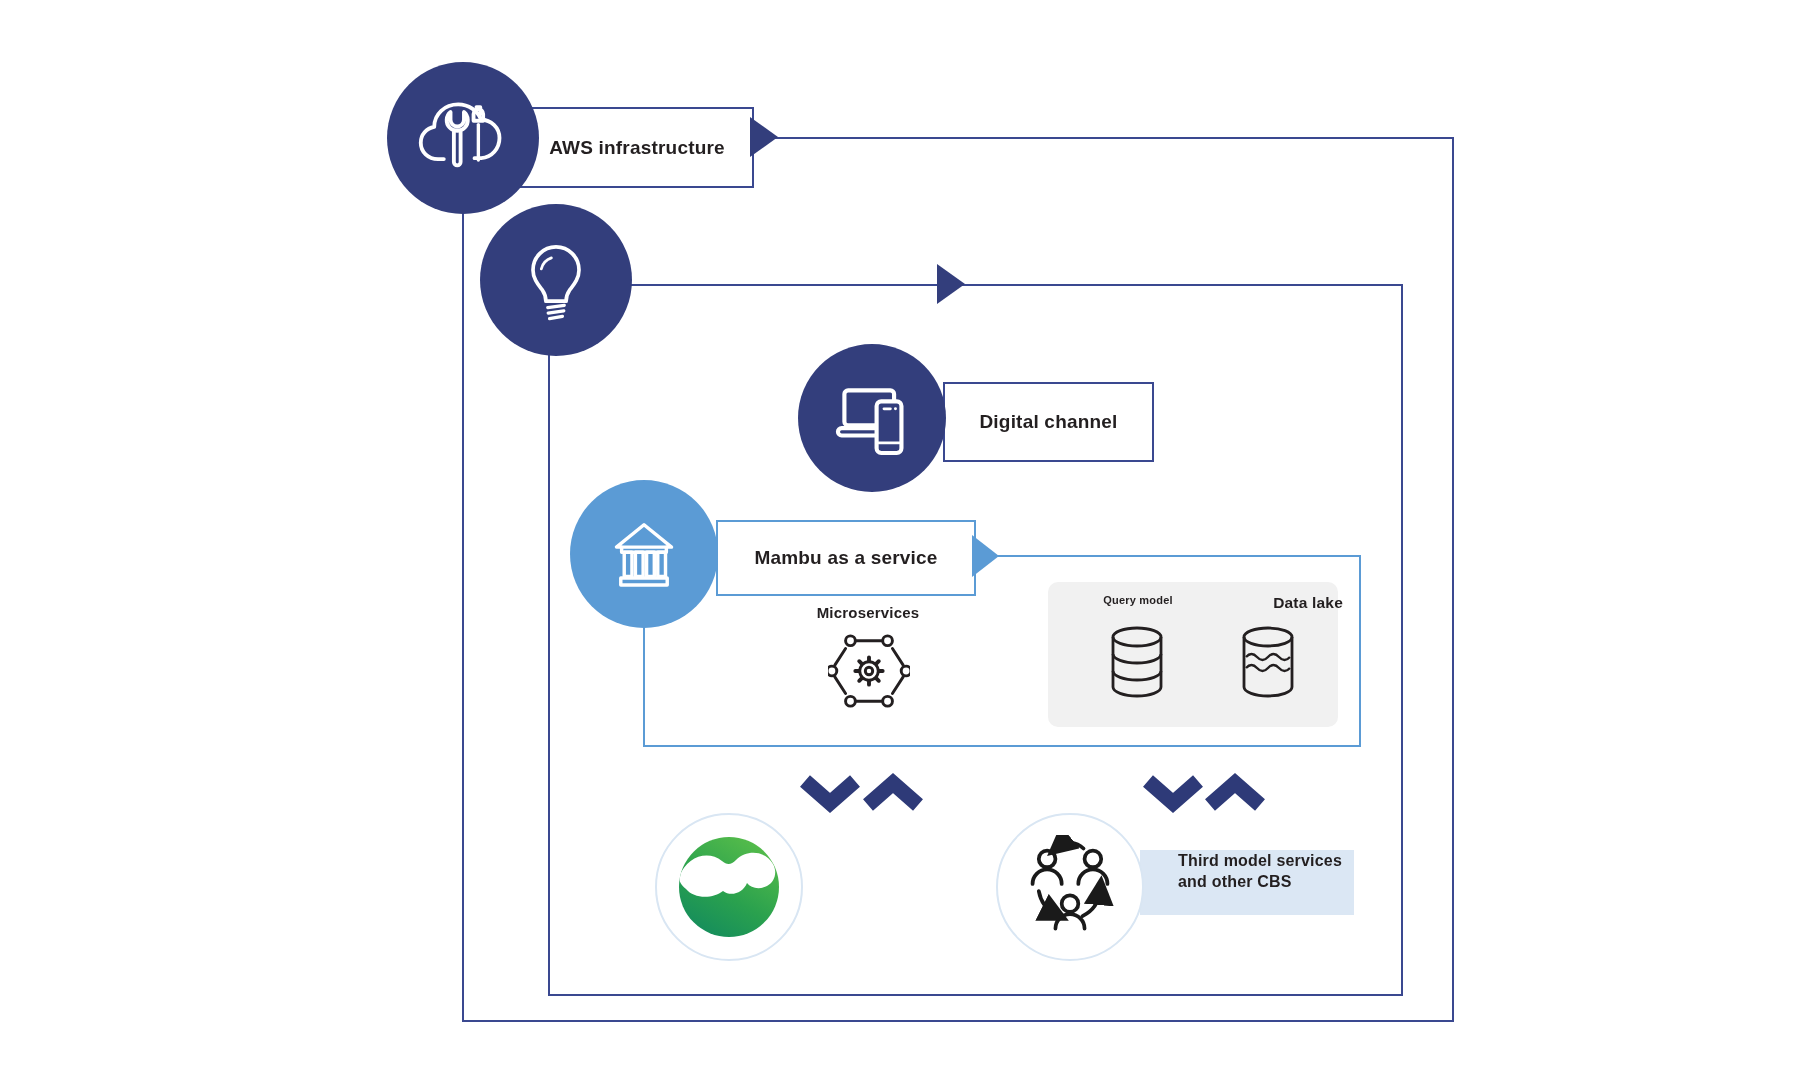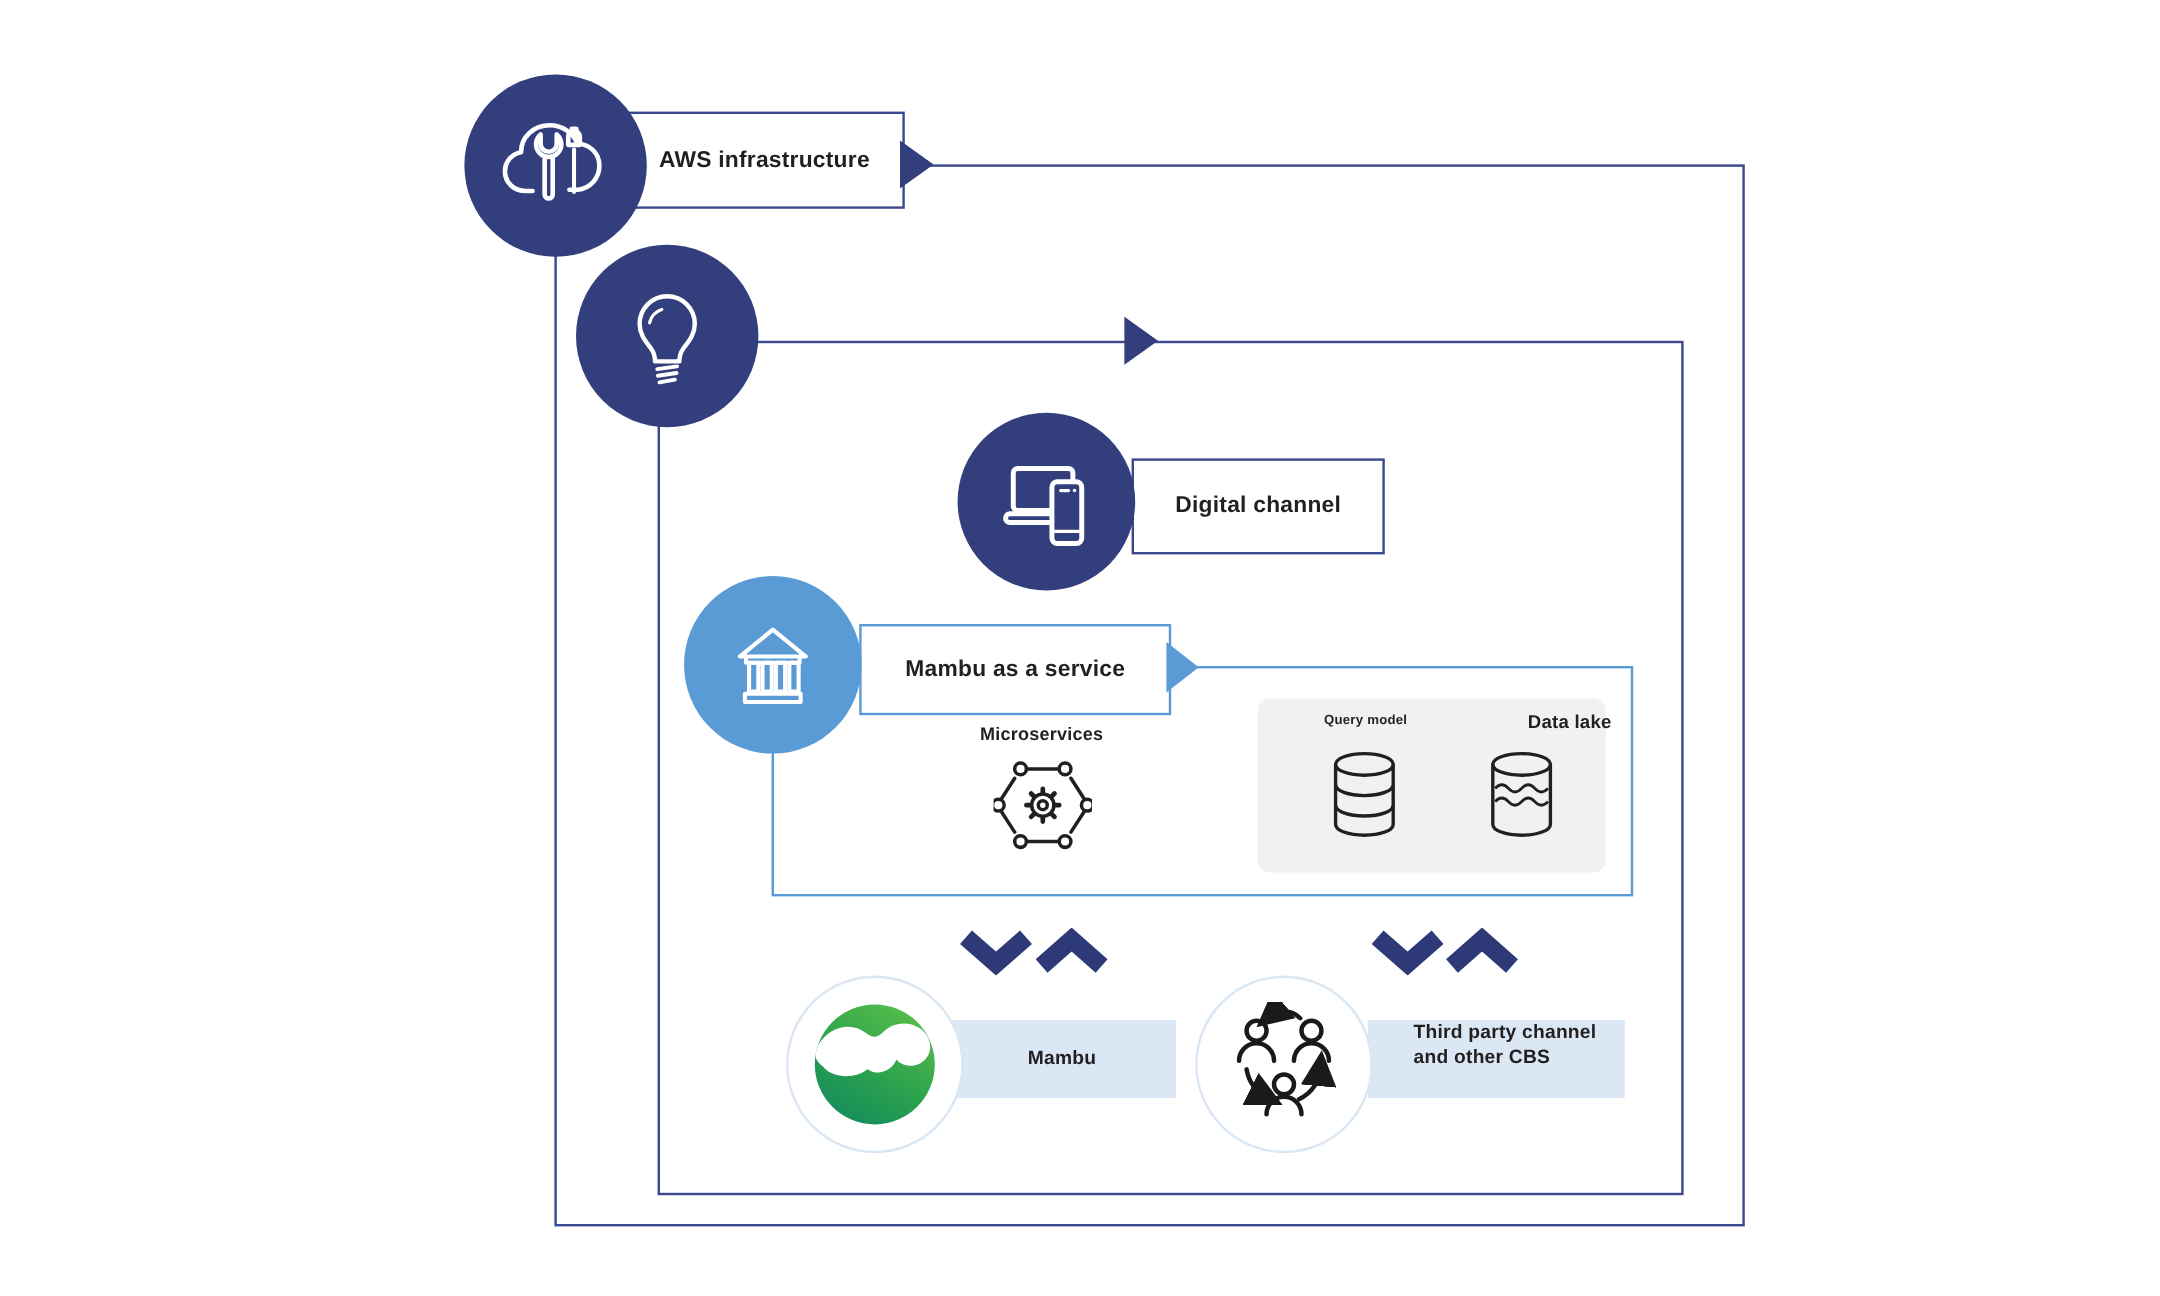--- a/index.html
+++ b/index.html
@@ -46,21 +46,21 @@
 <body>
 
 <div class="canvas">
 
   <div class="rect" style="left:462px;top:137px;width:988px;height:881px;z-index:1;"></div>
   <div class="rect" style="left:548px;top:284px;width:851px;height:708px;z-index:1;"></div>
   <div class="rect blue" style="left:643px;top:555px;width:714px;height:188px;z-index:2;"></div>
 
   <div class="panel" style="left:1048px;top:582px;width:290px;height:145px;"></div>
 
-  <div class="labelbox" style="left:520px;top:93px;width:230px;height:77px;">
+  <div class="labelbox" style="left:520px;top:107px;width:230px;height:77px;">
     <span>AWS infrastructure</span>
   </div>
   <div class="arrow navy" style="left:750px;top:117px;"></div>
 
   <div class="arrow navy" style="left:937px;top:264px;"></div>
 
   <div class="labelbox" style="left:943px;top:382px;width:207px;height:76px;">
     <span>Digital channel</span>
   </div>
 
@@ -154,26 +154,23 @@
   <svg class="icon" style="left:863px;top:773px;" width="60" height="40" viewBox="0 0 60 40" fill="none" stroke="var(--chevron)" stroke-width="15">
     <polyline points="5,32 30,10 55,32"></polyline>
   </svg>
   <svg class="icon" style="left:1143px;top:773px;" width="60" height="40" viewBox="0 0 60 40" fill="none" stroke="var(--chevron)" stroke-width="15">
     <polyline points="5,8 30,30 55,8"></polyline>
   </svg>
   <svg class="icon" style="left:1205px;top:773px;" width="60" height="40" viewBox="0 0 60 40" fill="none" stroke="var(--chevron)" stroke-width="15">
     <polyline points="5,32 30,10 55,32"></polyline>
   </svg>
 
-  <div class="strip" style="left:790px;top:850px;width:190px;height:65px;">
-    <div class="striptext">Mambu</div>
-  </div>
   <div class="strip" style="left:1140px;top:850px;width:214px;height:65px;">
     <div class="striptext left">
-      <span>Third party channel</span>
+      <span>Third model services</span>
       <span>and other CBS</span>
     </div>
   </div>
 
   <div class="circle white" style="left:655px;top:813px;width:144px;height:144px;">
     <svg width="104" height="104" viewBox="-52 -52 104 104">
       <defs>
         <linearGradient id="mg" x1="0.75" y1="0" x2="0.15" y2="1">
           <stop offset="0" stop-color="#57bd4a"></stop>
           <stop offset="0.55" stop-color="#2aa14e"></stop>

